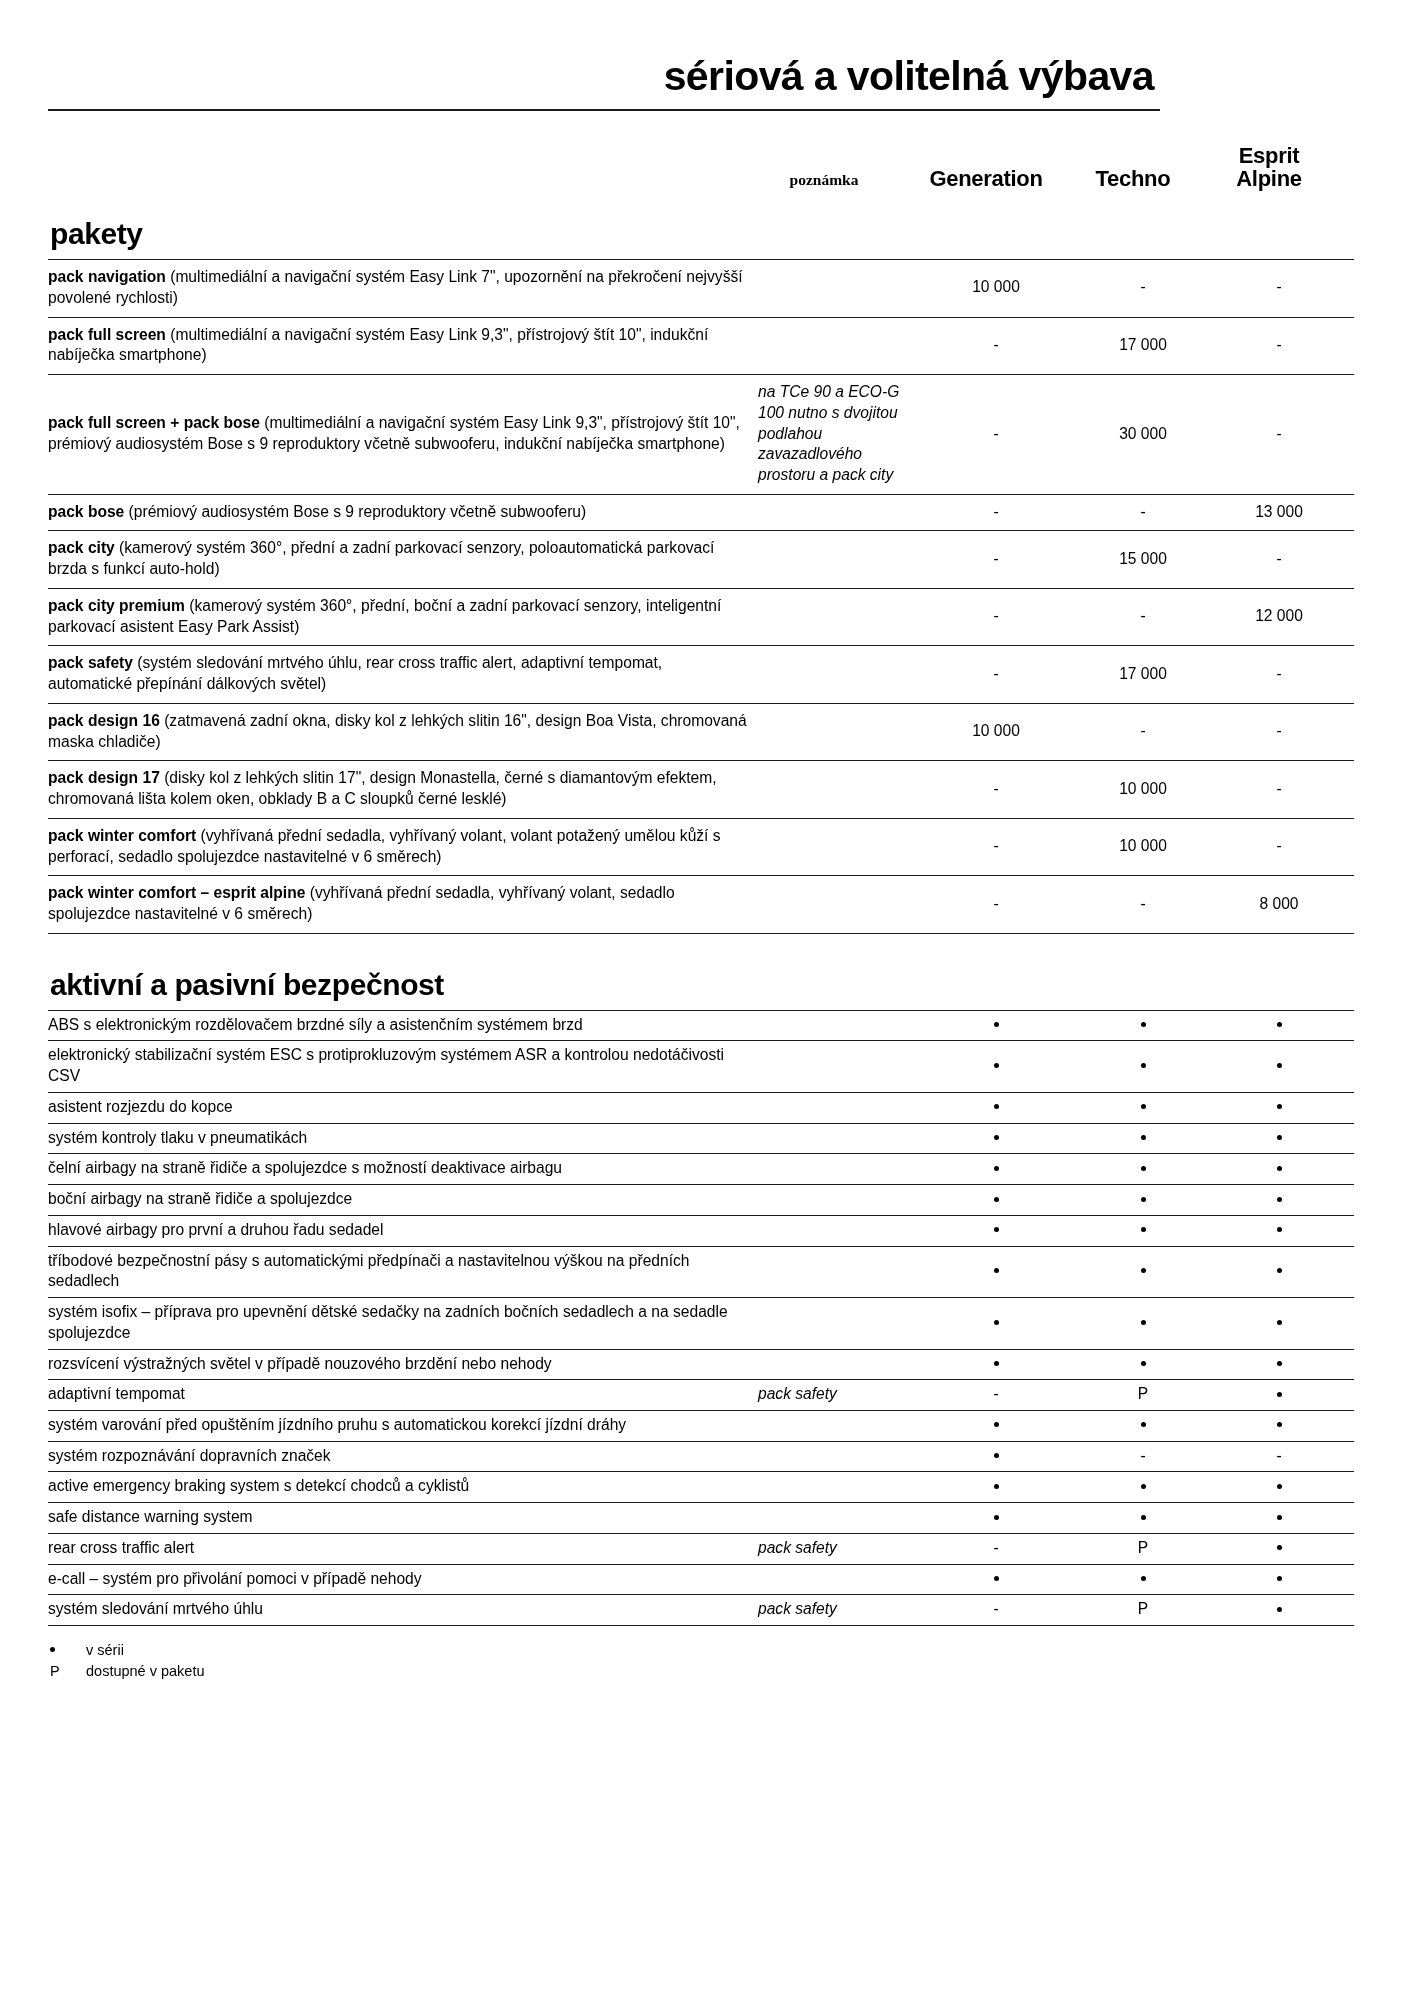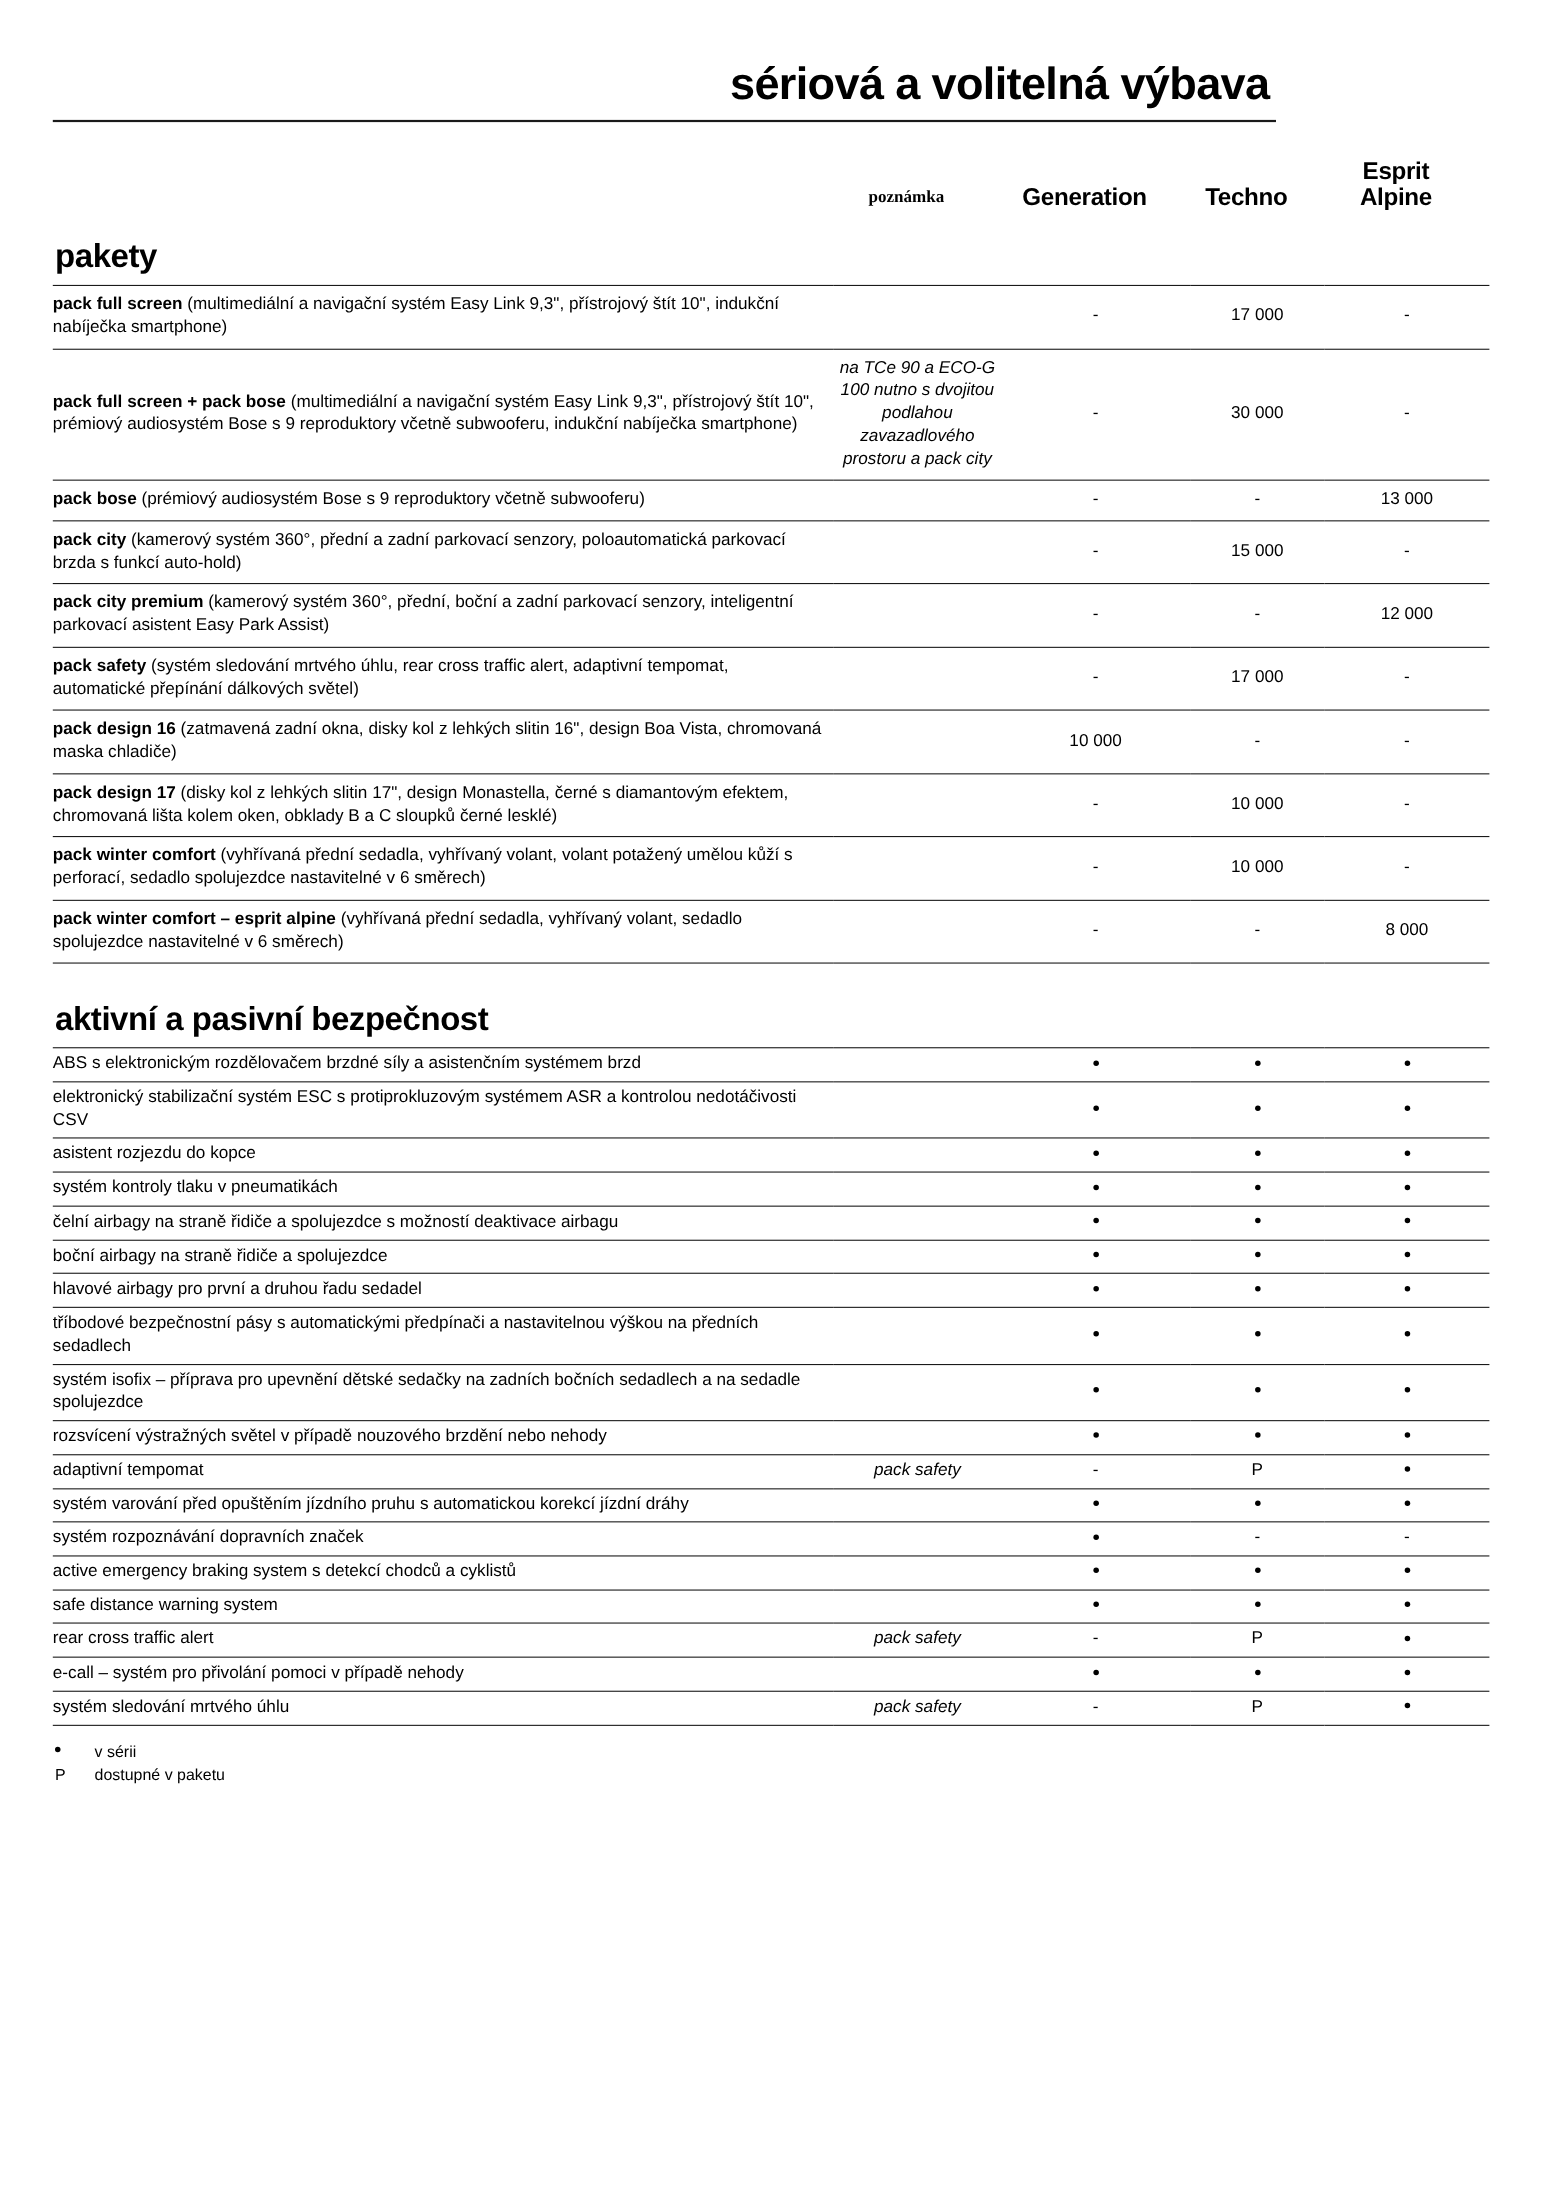--- a/index.html
+++ b/index.html
@@ -88,21 +88,21 @@
   }
   .tbl tr { border-top: 1.2px solid #1a1a1a; }
   .tbl tr:last-child { border-bottom: 1.2px solid #1a1a1a; }
   .tbl td {
     padding: 5px 0 6px 0;
     vertical-align: middle;
     font-size: 15.6px;
     line-height: 1.33;
   }
   .c-label { width: 700px; padding-right: 10px !important; }
-  .c-note  { width: 152px; text-align: center; font-style: italic; font-size: 14.2px; line-height: 1.3; }
+  .c-note  { width: 152px; font-style: italic; font-size: 14.2px; line-height: 1.3; }
   .c-v1    { width: 172px; text-align: center; }
   .c-v2    { width: 122px; text-align: center; }
   .c-v3    { width: 150px; text-align: center; }
 
   .c-label b { font-weight: bold; }
   .val { font-size: 15.6px; }
   .val.dash { font-size: 15.6px; }
   .val.dot {
     display: inline-block;
     width: 5px; height: 5px;
@@ -150,20 +150,27 @@
       <div>Esprit</div>
       <div>Alpine</div>
     </div>
   </div>
 
   <div id="sections-host">
       <div class="section-title">pakety</div>
       <table class="tbl packages">
         <tbody>
           <tr>
+            <td class="c-label"><b>pack navigation</b> (multimediální a navigační systém Easy Link 7", upozornění na překročení nejvyšší povolené rychlosti)</td>
+            <td class="c-note"></td>
+            <td class="c-v1"><span class="val">10 000</span></td>
+            <td class="c-v2"><span class="val dash">-</span></td>
+            <td class="c-v3"><span class="val dash">-</span></td>
+          </tr>
+          <tr>
             <td class="c-label"><b>pack full screen</b> (multimediální a navigační systém Easy Link 9,3", přístrojový štít 10", indukční nabíječka smartphone)</td>
             <td class="c-note"></td>
             <td class="c-v1"><span class="val dash">-</span></td>
             <td class="c-v2"><span class="val">17 000</span></td>
             <td class="c-v3"><span class="val dash">-</span></td>
           </tr>
           <tr>
             <td class="c-label"><b>pack full screen + pack bose</b> (multimediální a navigační systém Easy Link 9,3", přístrojový štít 10", prémiový audiosystém Bose s 9 reproduktory včetně subwooferu, indukční nabíječka smartphone)</td>
             <td class="c-note">na TCe 90 a ECO-G 100 nutno s dvojitou podlahou zavazadlového prostoru a pack city</td>
             <td class="c-v1"><span class="val dash">-</span></td>

